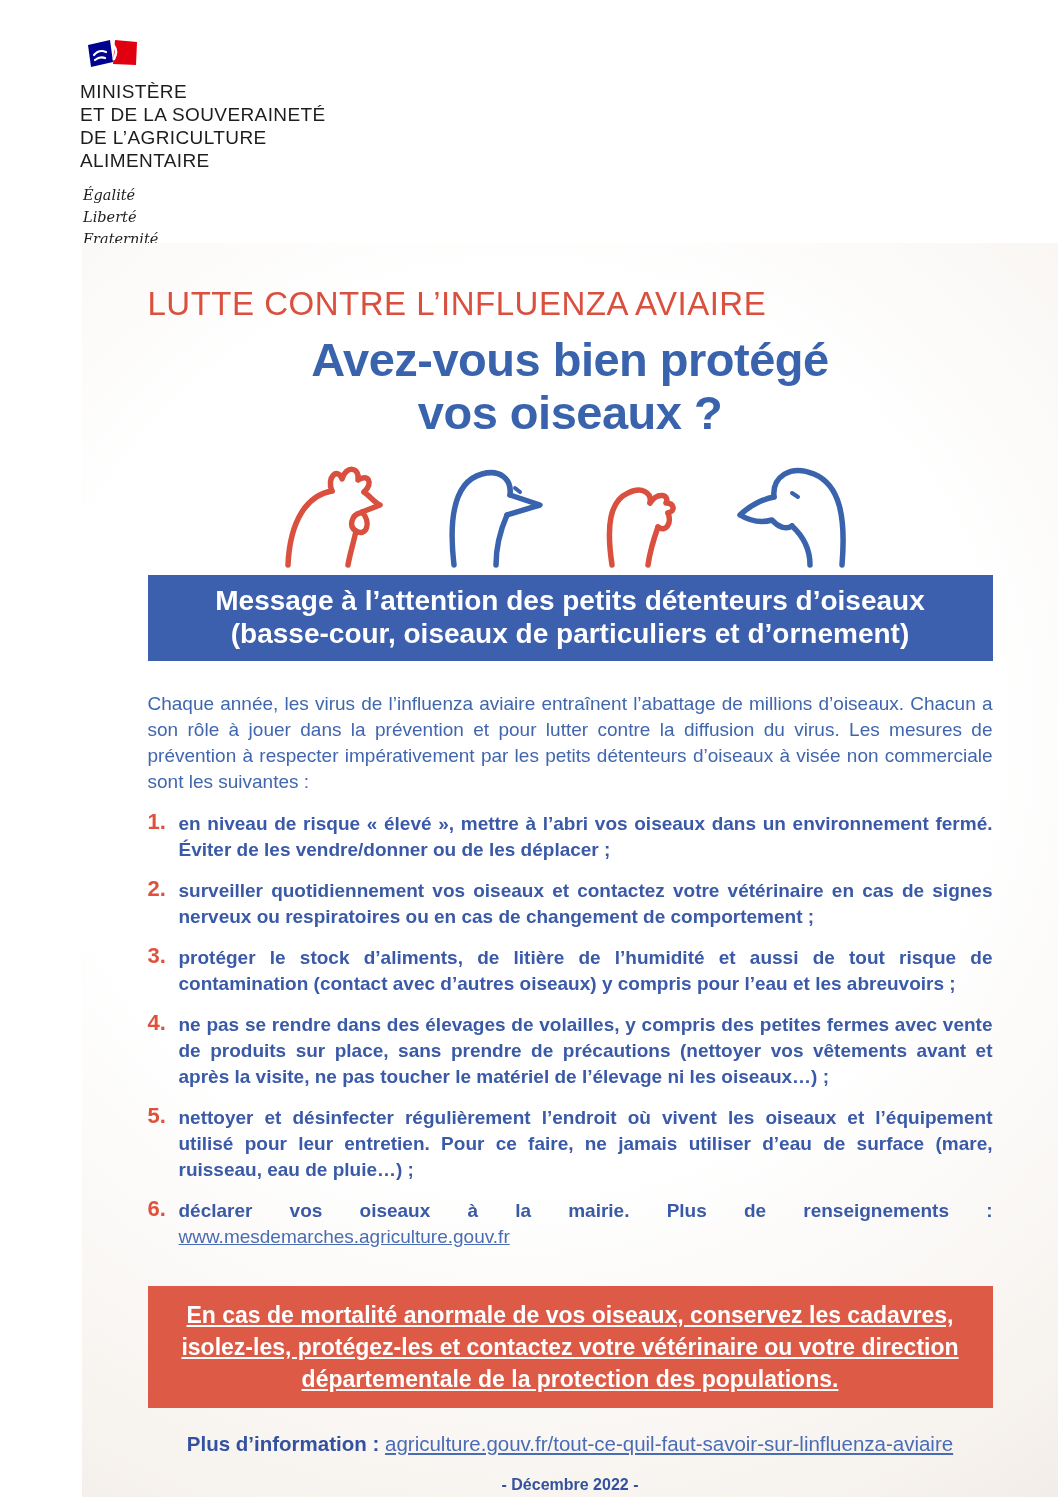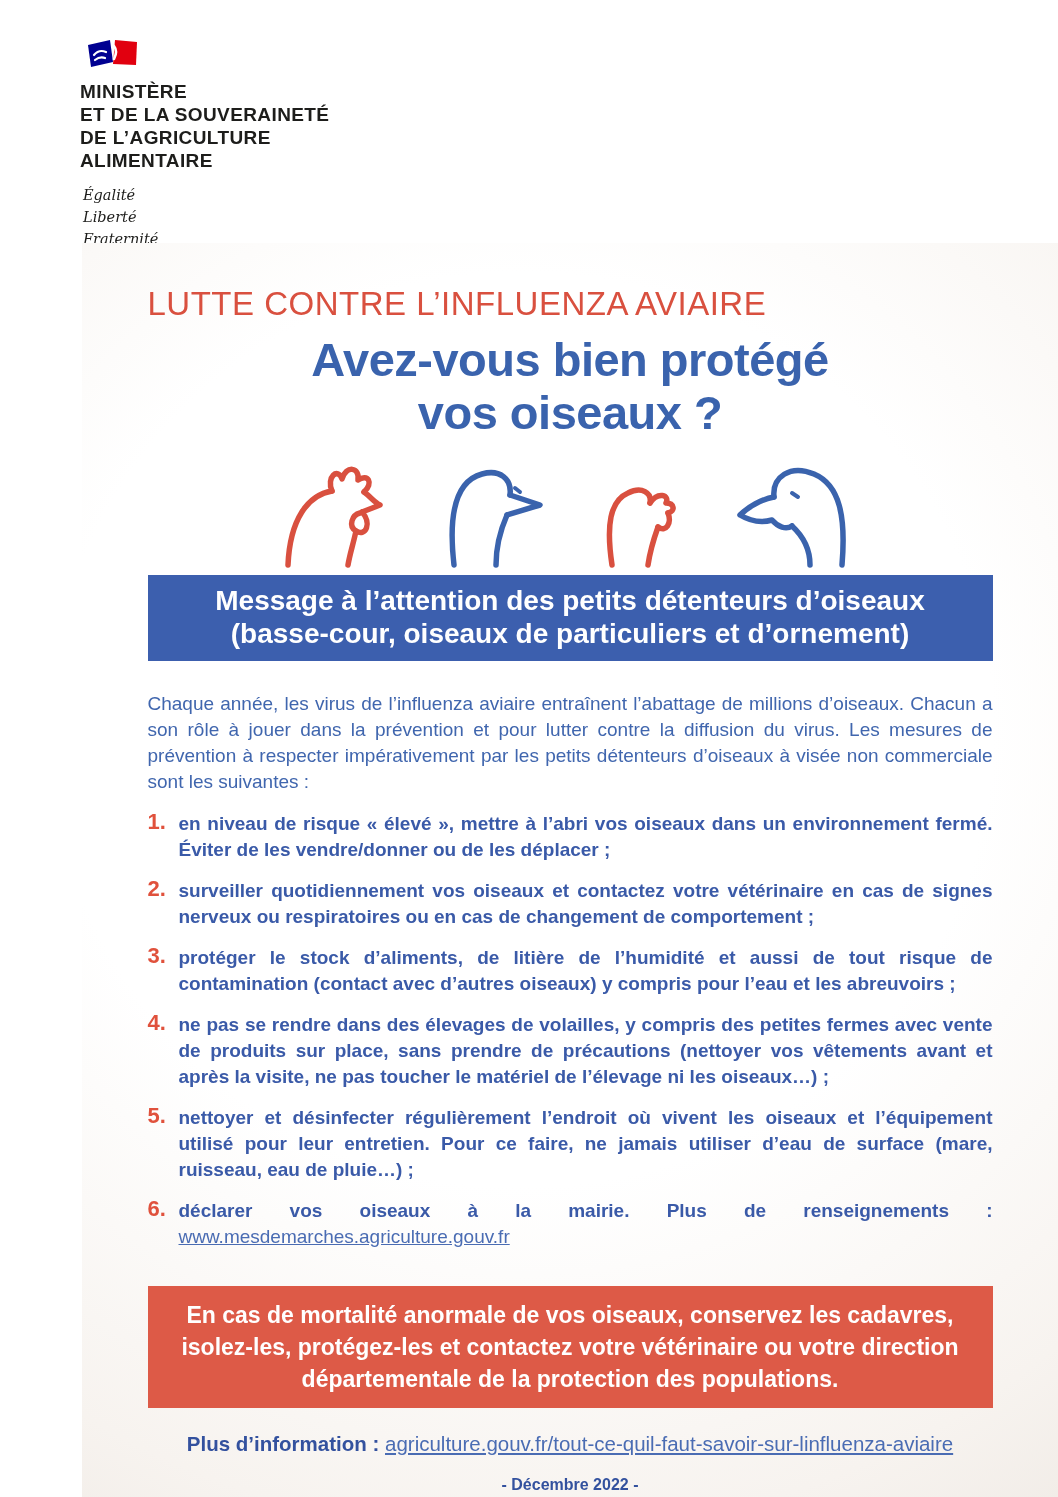--- a/index.html
+++ b/index.html
@@ -3,21 +3,21 @@
 <meta charset="utf-8">
 <style>
   * { box-sizing: border-box; }
   html,body { margin:0; padding:0; }
   body {
     width:1058px; height:1497px; position:relative; overflow:hidden;
     background:#ffffff; font-family:"Liberation Sans", sans-serif;
   }
   .gov-header { position:absolute; top:38px; left:80px; width:320px; }
   .flag svg { display:block; }
-  .ministry-name { margin-top:8px; font-size:19px; font-weight:700; color:#1d1d1b; line-height:23px; letter-spacing:0.4px; }
+  .ministry-name { margin-top:8px; font-size:19px; font-weight:400; color:#1d1d1b; line-height:23px; letter-spacing:0.4px; }
   .motto { margin-top:12px; margin-left:3px; font-family:"DejaVu Serif", serif; font-style:italic; font-size:14.5px; color:#1d1d1b; line-height:22px; }
 
   .panel {
     position:absolute; left:82px; top:243px; width:976px;
     background: radial-gradient(115% 85% at 45% 38%, #ffffff 42%, #f7f3ef 74%, #ebe5df 100%);
     padding-bottom:30px;
   }
   .panel-inner { width:845px; margin:0 auto; }
 
   .overline { padding-top:42px; text-align:left; color:#d9503f; font-size:33px; font-weight:400; letter-spacing:0.5px; line-height:38px; }
@@ -28,21 +28,21 @@
 
   .banner-blue { background:#3c5fae; color:#ffffff; text-align:center; font-weight:700; font-size:28px; line-height:33px; padding:9px 6px 11px; }
 
   .intro { color:#4066ae; font-size:19px; line-height:26px; text-align:justify; margin:30px 0 0; }
 
   .measures { list-style:none; margin:16px 0 0; padding:0; }
   .measures li { position:relative; padding-left:31px; color:#3a5aa8; font-weight:700; font-size:19px; line-height:26px; text-align:justify; margin-top:15px; }
   .measures .num { position:absolute; left:0; top:-2px; color:#e0513c; font-size:22px; font-weight:700; }
   .measures a { color:#4a6cb3; font-weight:400; text-decoration:underline;margin-top:41px; }
 
-  .banner-red { margin-top:36px; background:#dd5a47; color:#ffffff; text-align:center; font-weight:700; font-size:23px; line-height:32px; padding:13px 6px; }
+  .banner-red { margin-top:36px; background:#dd5a47; color:#ffffff; text-align:center; font-weight:700; font-size:23px; line-height:32px; padding:13px 6px;text-decoration:underline; }
 
   .more-info { text-align:center; margin:24px 0 0; font-size:20.5px; color:#33519e; }
   .more-info .label { font-weight:700; }
   .more-info a { color:#4a6cb3; font-weight:400; text-decoration:underline; }
 
   .date-line { text-align:center; margin:20px 0 0; font-size:16px; font-weight:700; color:#33519e; }
 </style>
 </head>
 <body>
 

